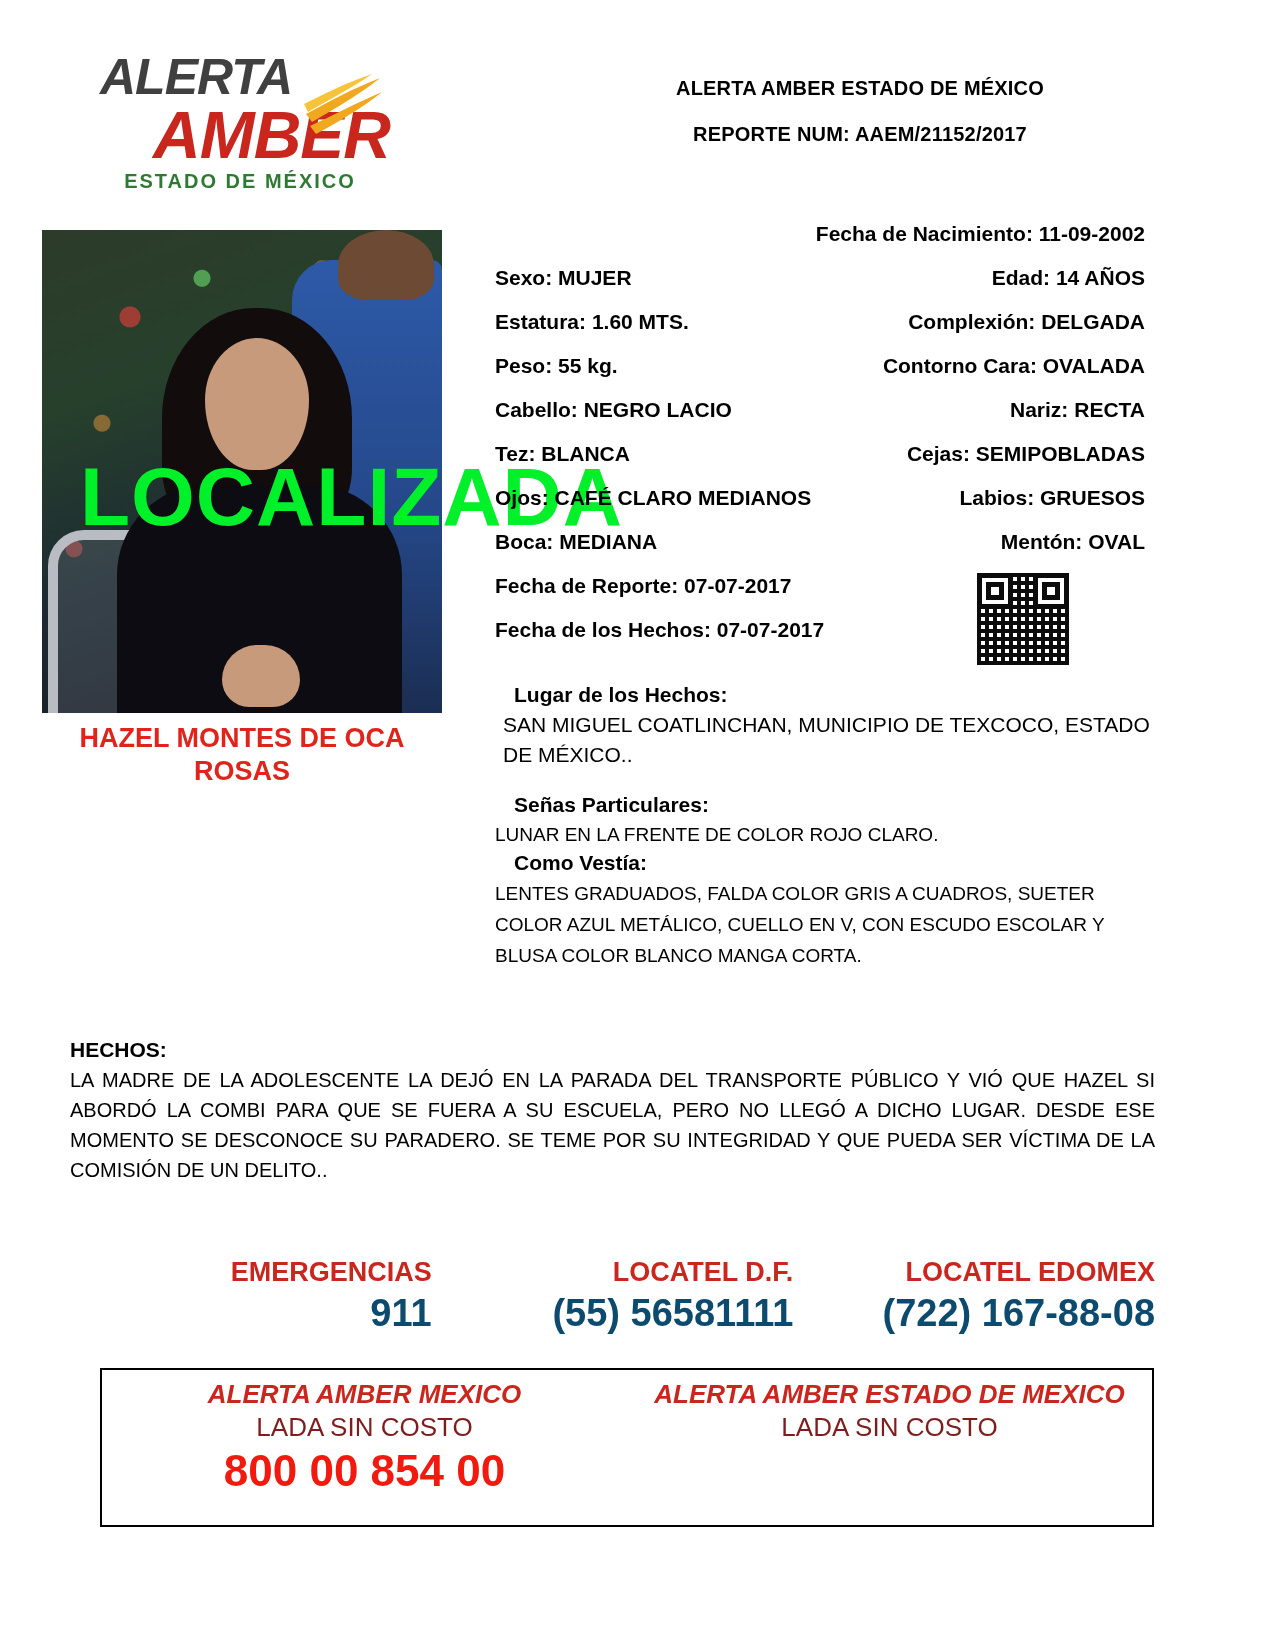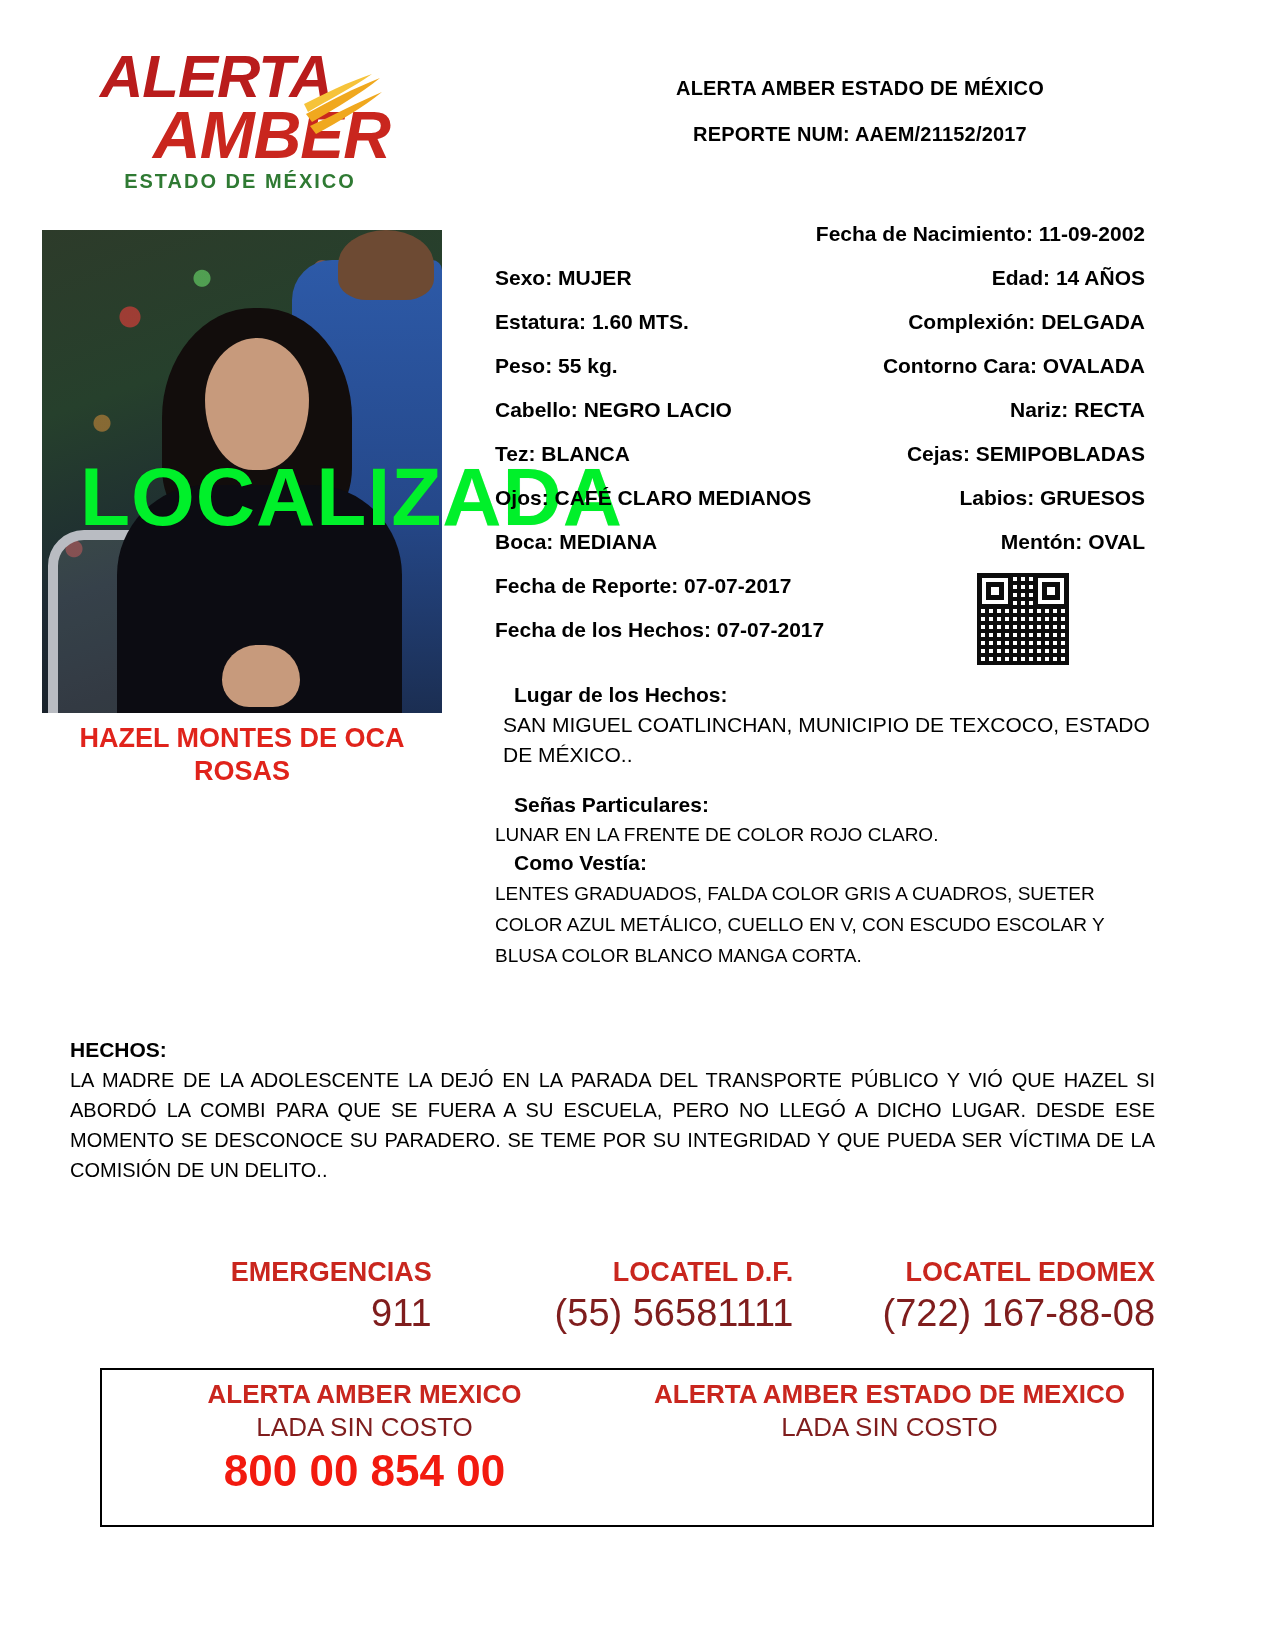--- a/index.html
+++ b/index.html
@@ -28,23 +28,23 @@
     position: absolute;
     left: 90px;
     top: 20px;
     width: 300px;
     height: 175px;
     text-align: center;
   }
   .logo-alerta {
     font-family: "Liberation Sans", sans-serif;
     font-weight: bold;
-    font-size: 60px;
+    font-size: 50px;
     line-height: 54px;
-    color: #b91c1c;
+    color: #404040;
     letter-spacing: -1px;
     font-style: italic;
     text-align: left;
     margin-left: 10px;
   }
   .logo-amber {
     font-family: "Liberation Sans", sans-serif;
     font-weight: bold;
     font-size: 66px;
     line-height: 62px;
@@ -286,42 +286,43 @@
     display: flex;
   }
   .phone-col { flex: 1; text-align: right; }
   .phone-label {
     color: #C9261E;
     font-size: 27px;
     font-weight: bold;
     line-height: 34px;
   }
   .phone-number {
-    color: #7f1d1d;
+    color: #0c4a6e;
     font-size: 38px;
-    font-weight: normal;
+    font-weight: bold;
     line-height: 48px;
   }
 
   
   .bottom-box {
     position: absolute;
     left: 100px;
     top: 1368px;
     width: 1050px;
     height: 155px;
     border: 2px solid #000;
     display: flex;
   }
   .bb-col { flex: 1; text-align: center; padding-top: 8px; }
   .bb-title {
     color: #C9261E;
     font-size: 26px;
     font-weight: bold;
     line-height: 32px;
+    font-style: italic;
   }
   .bb-sub {
     color: #7f1d1d;
     font-size: 26px;
     line-height: 34px;
   }
   .bb-num {
     color: #F21A0F;
     font-size: 44px;
     font-weight: bold;

